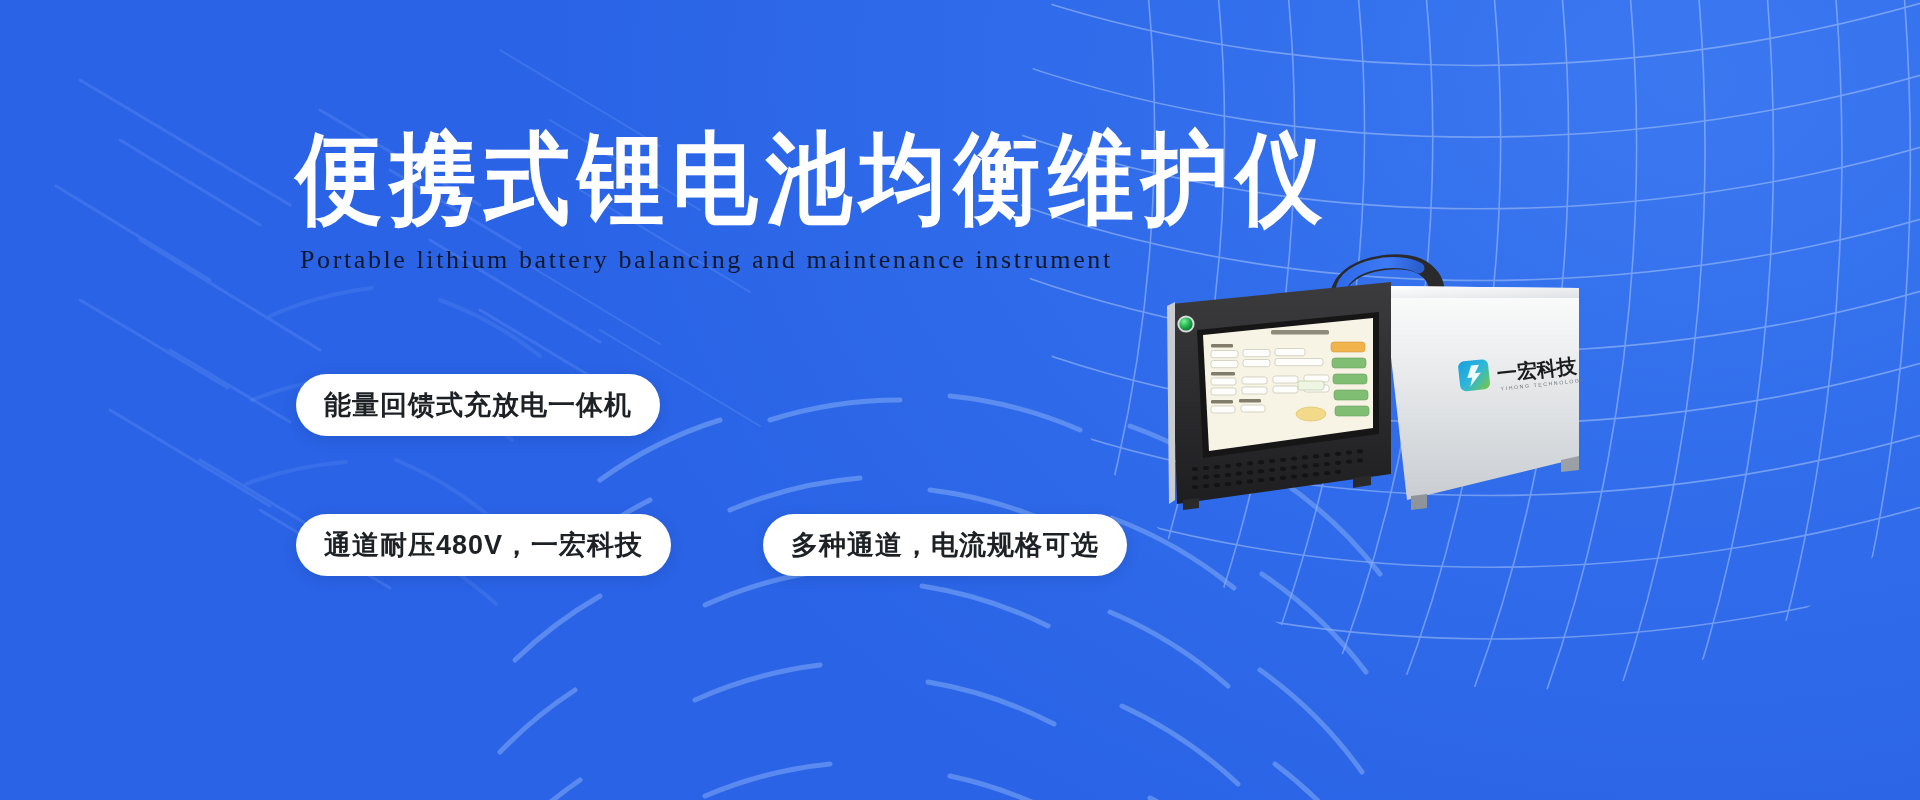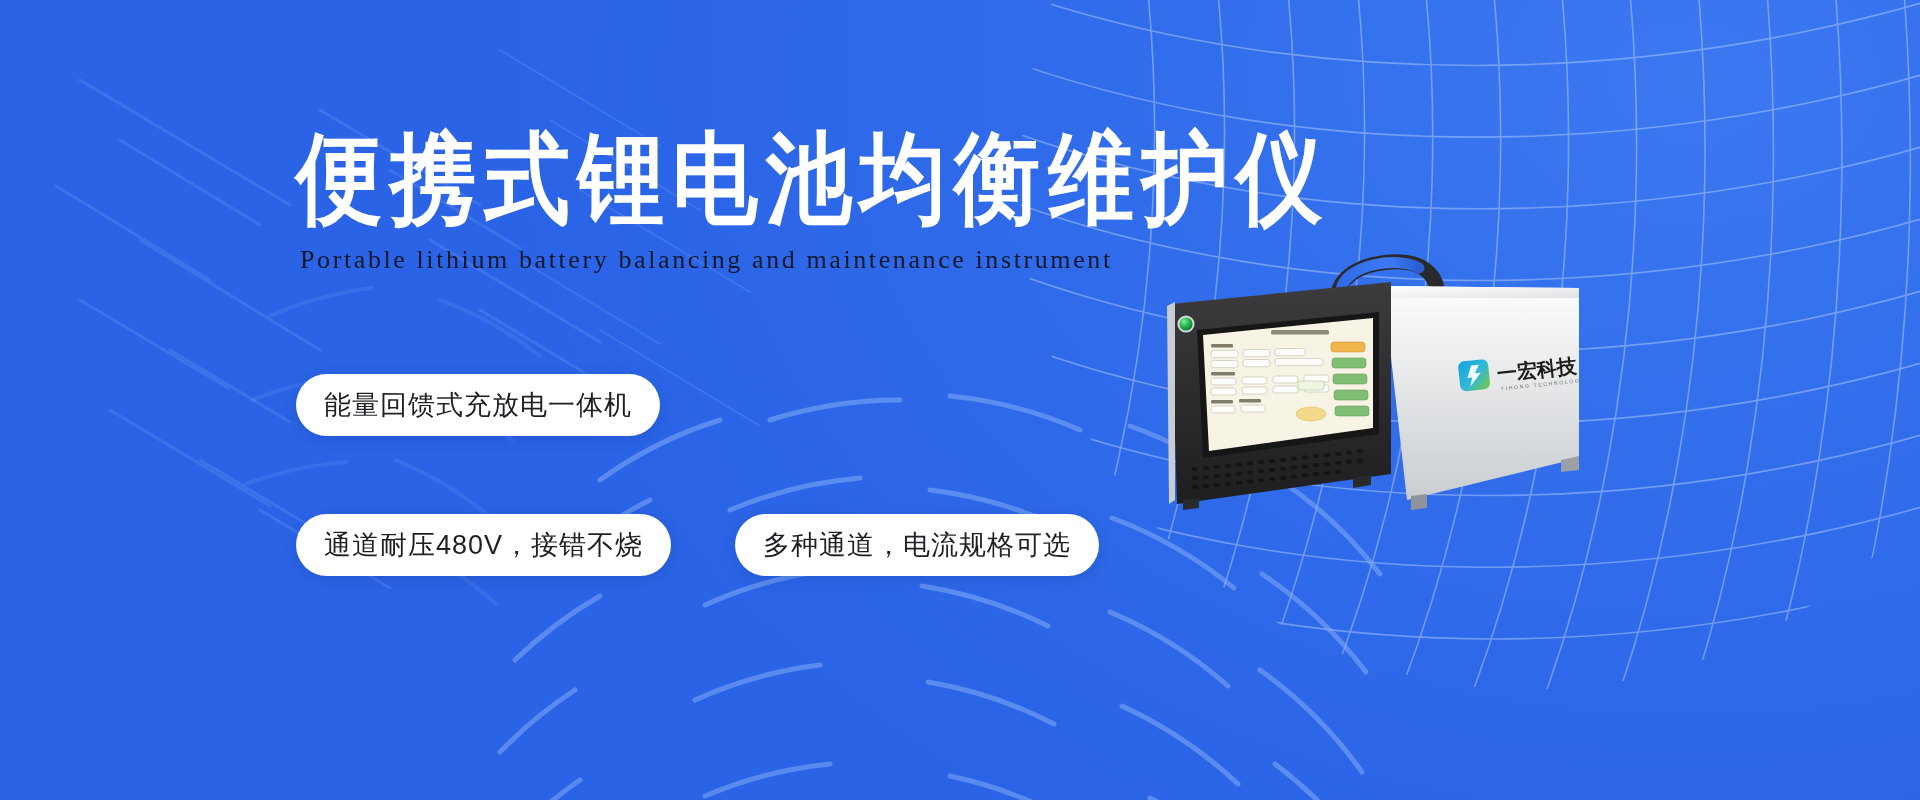--- a/index.html
+++ b/index.html
@@ -65,21 +65,21 @@
     color:#0f172a;
     letter-spacing:2.6px;
     white-space:nowrap;
   }
 
   
   .pills{
     position:absolute;left:296px;top:374px;
     width:820px;
   }
-  .pill-row{display:flex;gap:64px;margin-bottom:78px;}
+  .pill-row{display:flex;gap:92px;margin-bottom:78px;font-weight:bold;}
   .pill{
     background:#ffffff;
     border-radius:40px;
     height:62px;
     display:flex;align-items:center;justify-content:center;
     padding:0 28px;
     color:#1d2024;
     font-size:27px;
     letter-spacing:1px;
     white-space:nowrap;
@@ -226,21 +226,21 @@
 
     <div class="title">便携式锂电池均衡维护仪</div>
 
     <div class="subtitle">Portable lithium battery balancing and maintenance instrument</div>
 
     <div class="pills">
       <div class="pill-row">
         <div class="pill">能量回馈式充放电一体机</div>
       </div>
       <div class="pill-row">
-        <div class="pill">通道耐压480V，接错不烧</div>
+        <div class="pill">通道耐压480V，一宏科技</div>
         <div class="pill">多种通道，电流规格可选</div>
       </div>
     </div>
 
     <div class="device">
       <svg width="430" height="280" viewBox="0 0 430 280" xmlns="http://www.w3.org/2000/svg">
         <defs>
           <linearGradient id="caseG" x1="0" y1="0" x2="0" y2="1">
             <stop offset="0%" stop-color="#fdfdfd"></stop>
             <stop offset="45%" stop-color="#e6e8ea"></stop>

